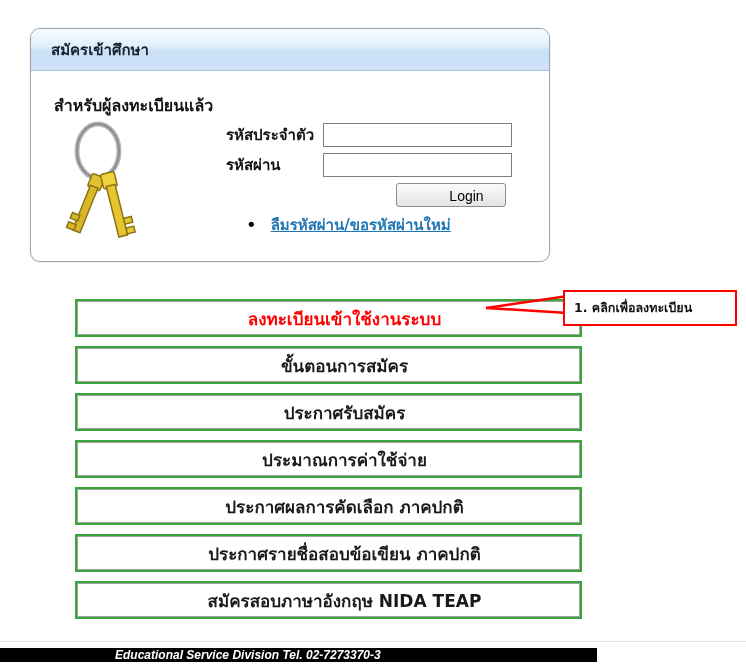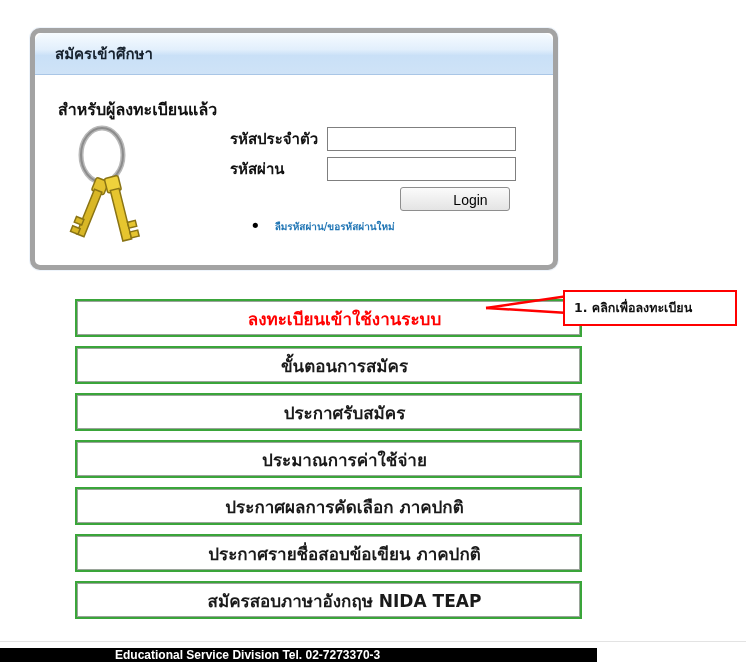--- a/index.html
+++ b/index.html
@@ -3,21 +3,21 @@
 <meta charset="utf-8">
 <style>
   html,body{margin:0;padding:0;background:#ffffff;}
   .page{
     position:relative;width:746px;height:672px;background:#ffffff;overflow:hidden;
     font-family:"DejaVu Sans","Liberation Sans",sans-serif;
   }
   
   .panel{
     position:absolute;left:30px;top:28px;width:518px;height:232px;
-    border:5px solid #a3a3a3;border-radius:10px;background:#ffffff;
+    border:1px solid #a3a3a3;border-radius:10px;background:#ffffff;
     box-shadow:0 0 0 1px #eef4fb;
   }
   .panel-header{
     height:42px;border-radius:9px 9px 0 0;
     background:linear-gradient(#f6fbff 0%,#e2effc 40%,#c9e0f7 55%,#cfe3f7 100%);
     border-bottom:1px solid #a9c6e6;
     display:flex;align-items:center;padding-left:20px;box-sizing:border-box;
   }
   .panel-title{font-size:15px;font-weight:bold;color:#17222e;}
   .panel-body{position:relative;height:233px;}
@@ -35,21 +35,21 @@
   }
   .login-btn{
     position:absolute;left:365px;top:112px;width:110px;height:24px;
     border:1px solid #8e8e8e;border-radius:3px;
     background:linear-gradient(#fbfbfb,#e4e4e4);
     font-size:14px;color:#000;text-align:center;line-height:22px;cursor:pointer;padding-left:37px;
   }
   .forgot-row{position:absolute;left:215px;top:142px;display:flex;align-items:center;}
   .bullet{font-size:18px;color:#000;margin-right:14px;line-height:1;}
   .forgot-link{
-    font-size:10px;font-weight:bold;color:#2176b5;cursor:pointer;
+    font-size:15px;font-weight:bold;color:#2176b5;text-decoration:underline;cursor:pointer;
   }
   
   .menu{position:absolute;left:75px;top:299px;width:437px;}
   .menu-button{
     box-sizing:border-box;width:507px;height:38px;margin-bottom:9px;
     border:2px solid #3aa53a;box-shadow:inset 0 0 0 1px #9aa49a;
     background:#ffffff;display:flex;align-items:center;justify-content:center;
     font-size:17px;font-weight:bold;color:#1a1a1a;cursor:pointer;padding-left:32px;
   }
   .menu-button.primary{color:#ff0000;}
@@ -58,21 +58,21 @@
     position:absolute;left:563px;top:290px;width:174px;height:36px;
     border:2px solid #ff0000;background:#ffffff;box-sizing:border-box;
     display:flex;align-items:center;padding-left:9px;
   }
   .callout-text{font-size:12.5px;color:#111;font-weight:bold;}
   .callout-arrow{position:absolute;left:480px;top:288px;}
   
   .pre-footer-line{position:absolute;left:0;top:641px;width:746px;height:1px;background:#e3e3e3;}
   .footer{
     position:absolute;left:0;top:648px;width:597px;height:14px;background:#000000;
-    display:flex;align-items:center;
+    display:flex;align-items:center;font-style:italic;
   }
   .footer-text{
     margin-left:115px;color:#ffffff;font-size:12px;font-weight:bold;
     font-family:"Liberation Sans","DejaVu Sans",sans-serif;
   }
 </style>
 </head>
 <body>
 
 <div class="page">

